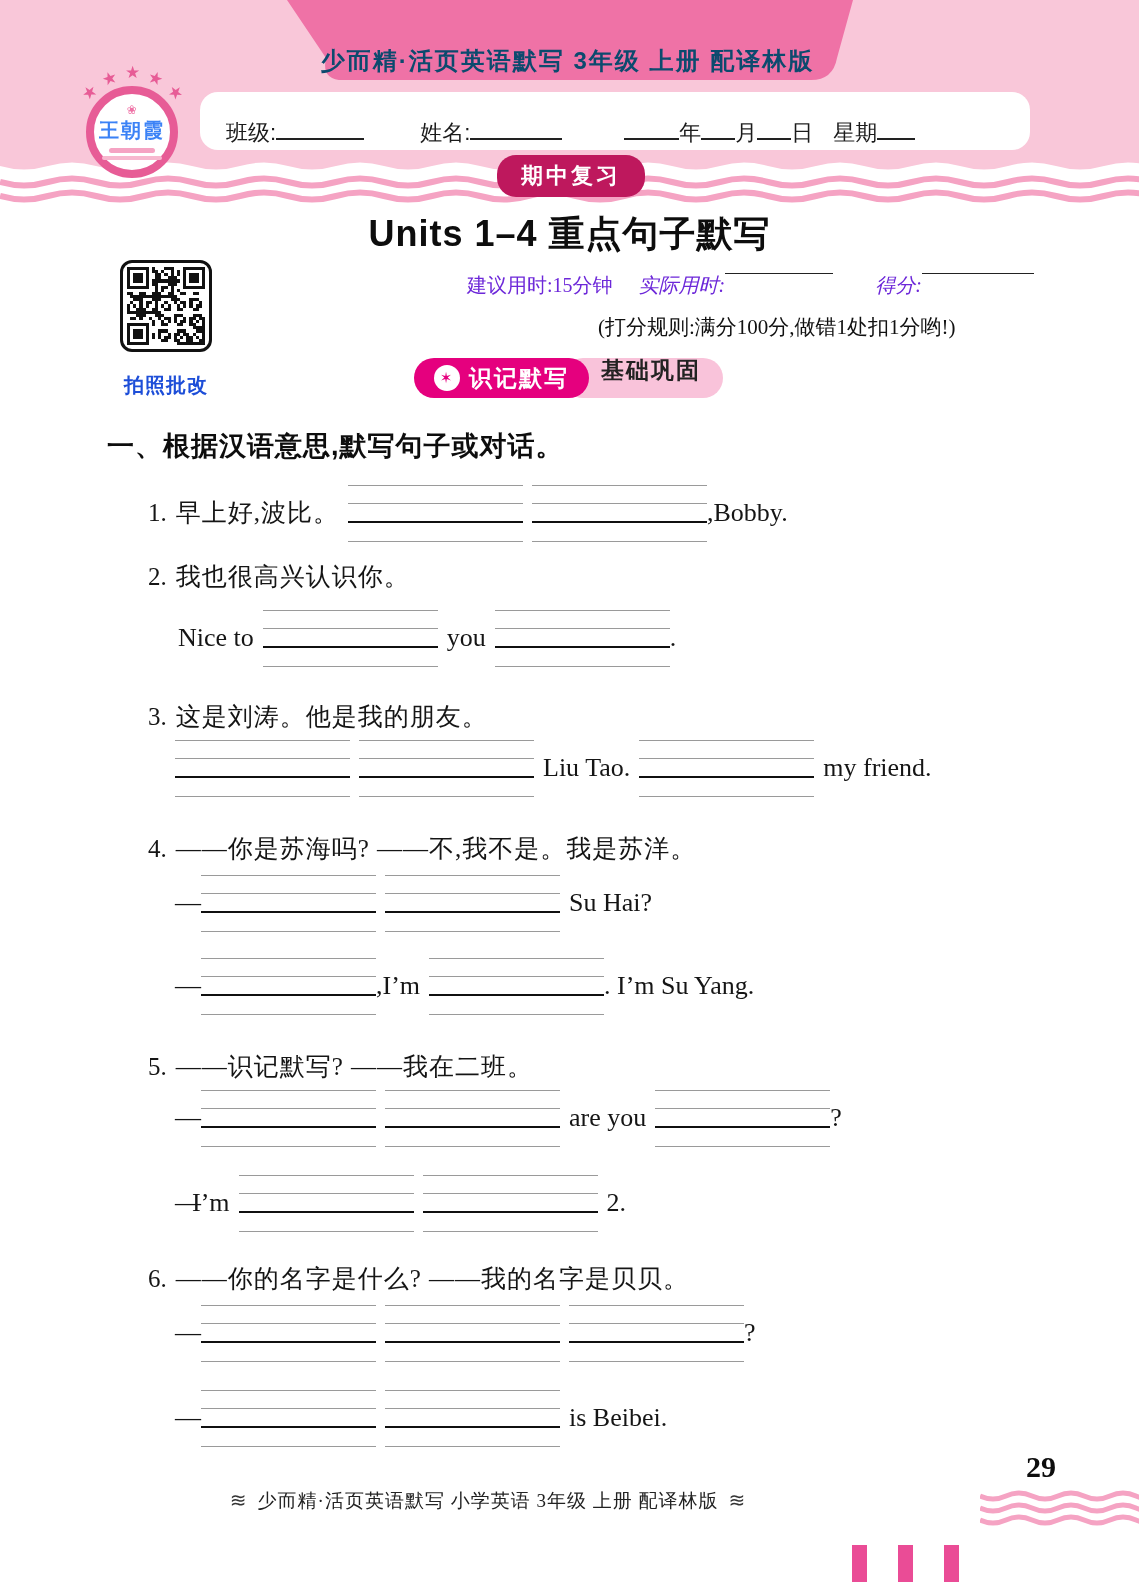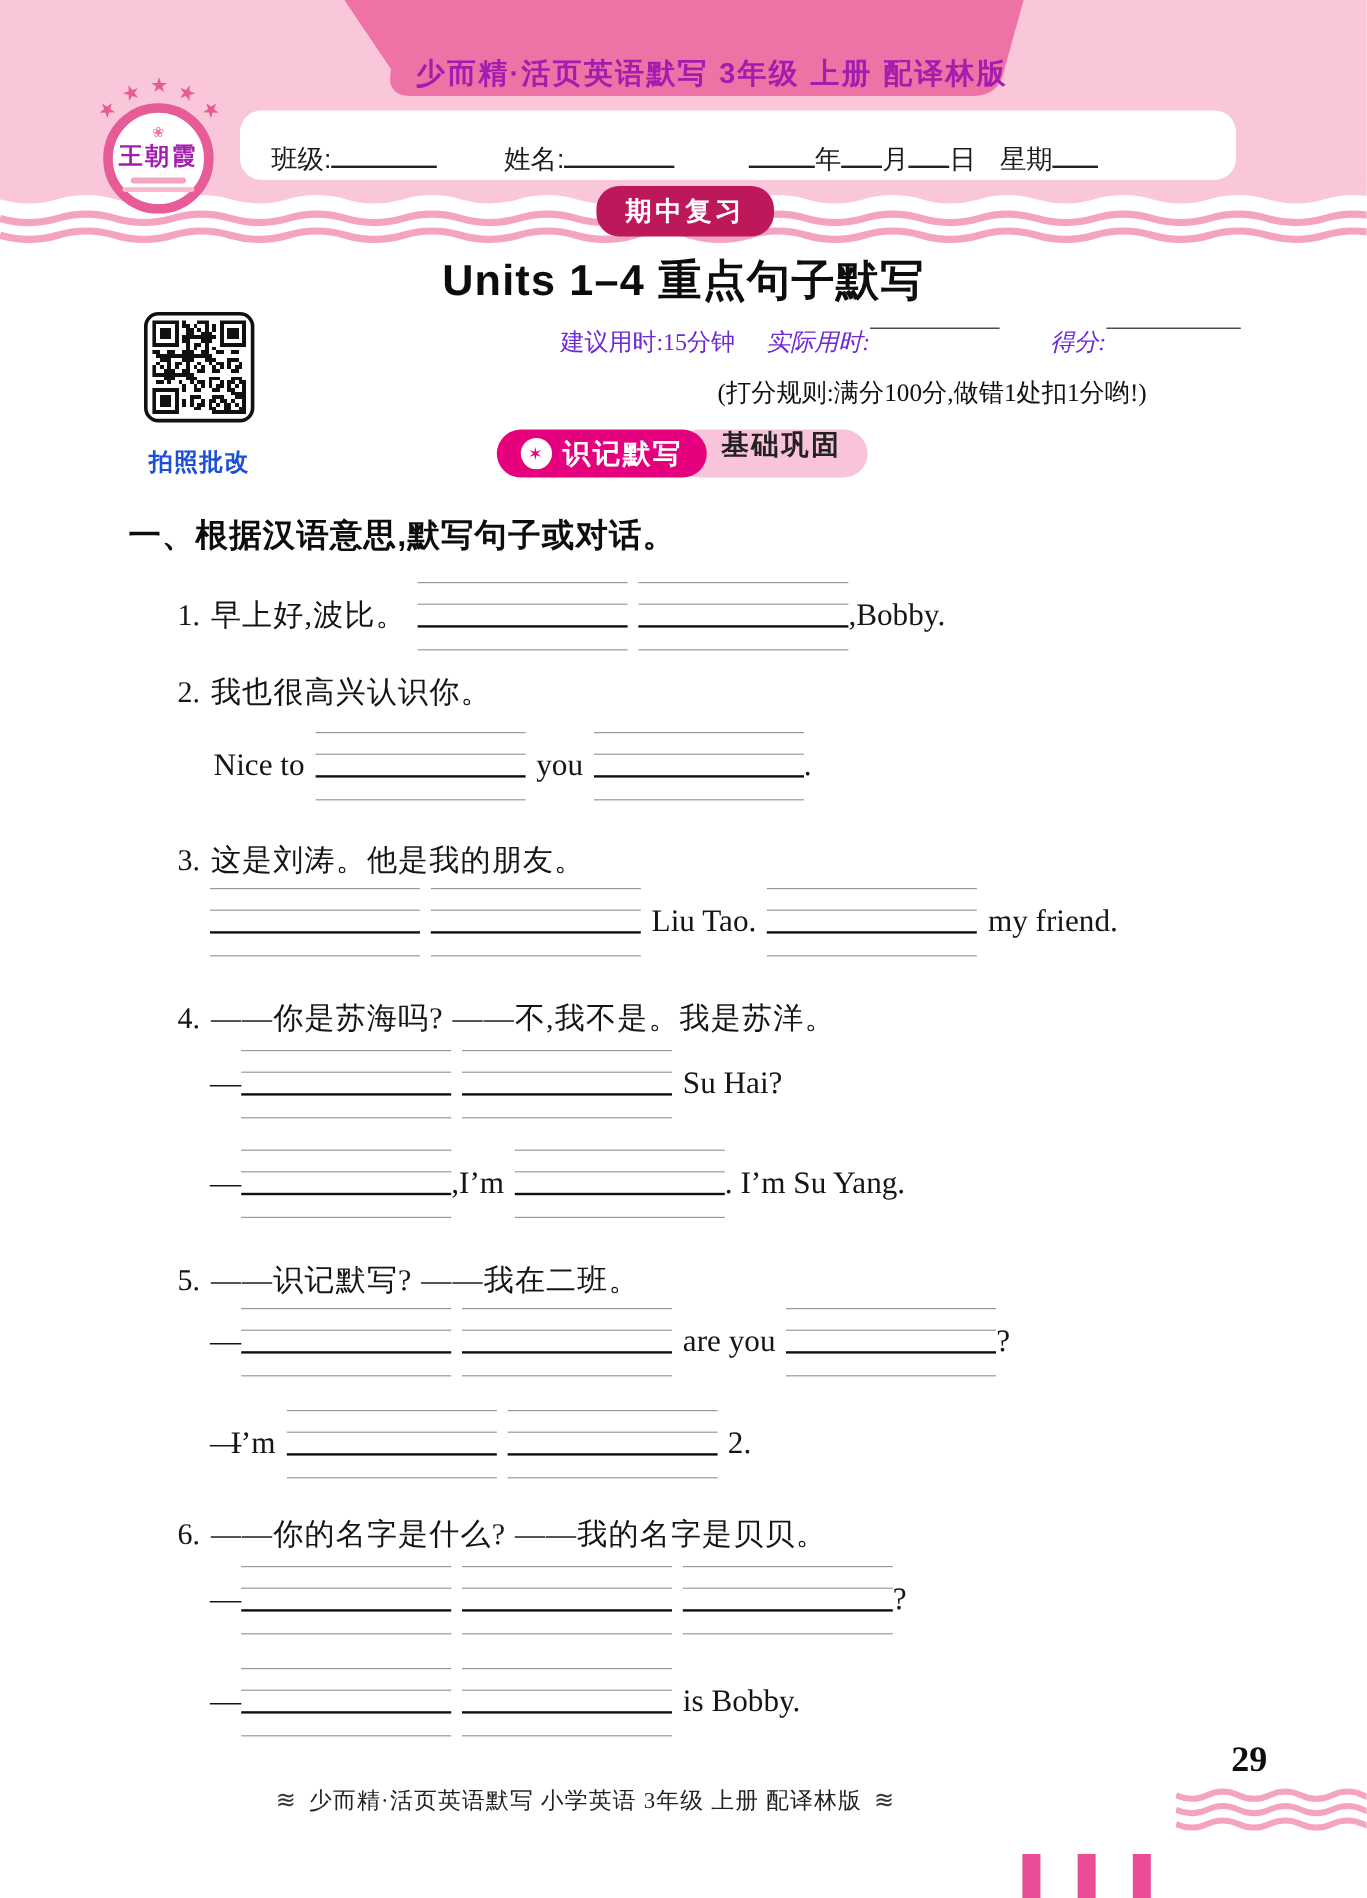--- a/index.html
+++ b/index.html
@@ -7,35 +7,35 @@
     --sans:"Liberation Sans","DejaVu Sans",sans-serif;
   }
   *{box-sizing:border-box;margin:0;padding:0;}
   body{background:#fff;font-family:var(--sans);}
   .page{position:relative;width:1139px;height:1582px;margin:0 auto;background:#fff;overflow:hidden;color:#151515;}
 
   
   .band{position:absolute;left:0;top:0;width:1139px;height:150px;background:#F9C7D9;}
   .band-waves{position:absolute;left:0;top:148px;width:1139px;height:62px;}
   .header-shape{position:absolute;left:265px;top:0;width:610px;height:92px;}
-  .header-title{position:absolute;left:295px;top:45px;width:545px;text-align:right;
-    font:bold 24px var(--sans);color:#a21caf;letter-spacing:2px;}
+  .header-title{position:absolute;left:295px;top:45px;width:545px;text-align:center;
+    font:bold 24px var(--sans);color:#0c4a6e;letter-spacing:2px;}
   .form-box{position:absolute;left:200px;top:92px;width:830px;height:58px;background:#fff;border-radius:18px;}
   .form-row{display:flex;align-items:baseline;padding:26px 26px 0 26px;font:500 22px var(--sans);color:#1b1b1b;white-space:nowrap;}
   .uline{display:inline-block;border-bottom:2px solid #222;height:2px;}
   .midterm-pill{position:absolute;left:497px;top:155px;width:148px;height:42px;background:#be185d;border-radius:19px;
     display:flex;align-items:center;justify-content:center;font:bold 22px var(--sans);color:#fff;letter-spacing:3px;z-index:3;}
 
   
   .logo{position:absolute;left:78px;top:60px;width:112px;height:136px;z-index:4;}
   .logo .star{position:absolute;color:#E75C96;font-size:17px;}
   .logo-circle{position:absolute;left:8px;top:26px;width:92px;height:92px;border-radius:50%;
     border:8px solid #E75C96;background:#fff;display:flex;flex-direction:column;align-items:center;justify-content:center;}
   .logo-flower{color:#EF72A6;font-size:12px;line-height:12px;}
-  .logo-name{font:bold 20px var(--serif);letter-spacing:2px;color:#a21caf;margin-top:1px;}
+  .logo-name{font:bold 20px var(--serif);letter-spacing:2px;color:#3b82f6;margin-top:1px;}
   .logo-micro{width:46px;height:5px;background:#F5A3C3;border-radius:3px;margin-top:4px;}
   .logo-micro2{width:60px;height:4px;background:#F7B8CF;border-radius:3px;margin-top:3px;}
 
   
   .main-title{position:absolute;left:0;top:210px;width:1139px;text-align:center;
     font:bold 36px var(--sans);color:#0d0d0d;letter-spacing:1px;}
   .qr-wrap{position:absolute;left:114px;top:260px;width:104px;text-align:center;}
   .qr-box{width:92px;height:92px;border:3px solid #111;border-radius:12px;padding:4px;margin:0 auto;background:#fff;}
   .qr-box svg{width:100%;height:100%;}
   .qr-caption{margin-top:20px;font:bold 20px var(--sans);color:#1d4ed8;letter-spacing:1px;}
@@ -466,21 +466,21 @@
         <span class="dash seg">—</span>
         <div class="blank seg"></div>
         <div class="blank seg"></div>
         <div class="blank seg"></div>
         <span class="en seg tight">?</span>
       </div>
       <div class="arow" style="left: 175px; top: 1390px;">
         <span class="dash seg">—</span>
         <div class="blank seg"></div>
         <div class="blank seg"></div>
-        <span class="en seg">is Bobby.</span>
+        <span class="en seg">is Beibei.</span>
       </div>
     </div>
 
   <div class="footer-line">
     <span class="wave-glyph">≋</span><span>少而精·活页英语默写  小学英语  3年级  上册  配译林版</span><span class="wave-glyph">≋</span>
   </div>
   <div class="page-num">29</div>
   <svg class="pn-waves" id="pnWaves" viewBox="0 0 159 48" preserveAspectRatio="none">
       <path d="M0,8 q13,6 26,0 q13,-6 26,0 q13,6 26,0 q13,-6 26,0 q13,6 26,0 q13,-6 26,0 q13,6 26,0 q13,-6 26,0 q13,6 26,0 q13,-6 26,0" fill="none" stroke="#F5A3C3" stroke-width="5"></path>
       <path d="M0,20 q13,6 26,0 q13,-6 26,0 q13,6 26,0 q13,-6 26,0 q13,6 26,0 q13,-6 26,0 q13,6 26,0 q13,-6 26,0 q13,6 26,0 q13,-6 26,0" fill="none" stroke="#F5A3C3" stroke-width="5"></path>

